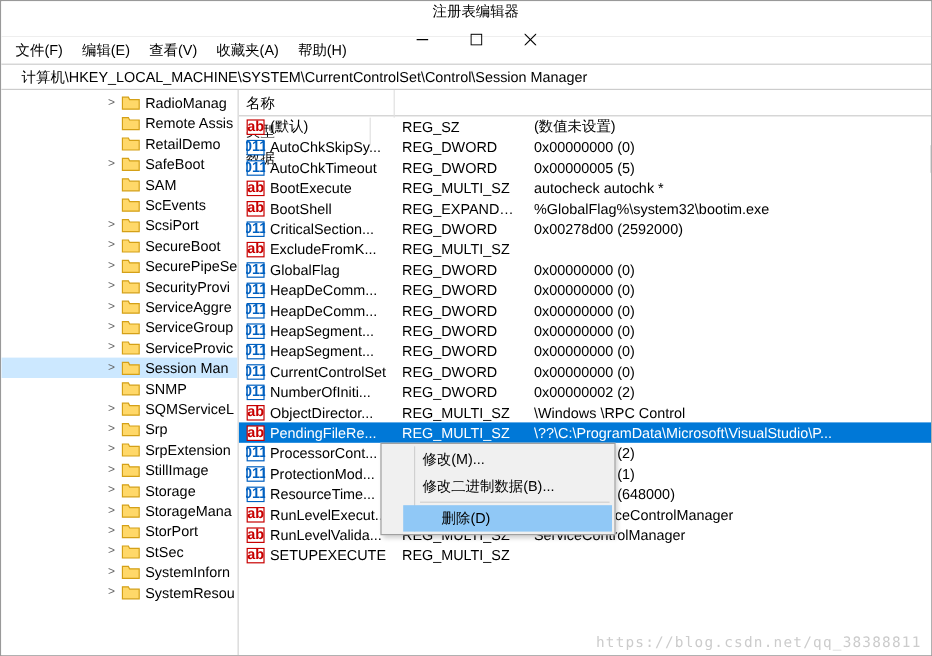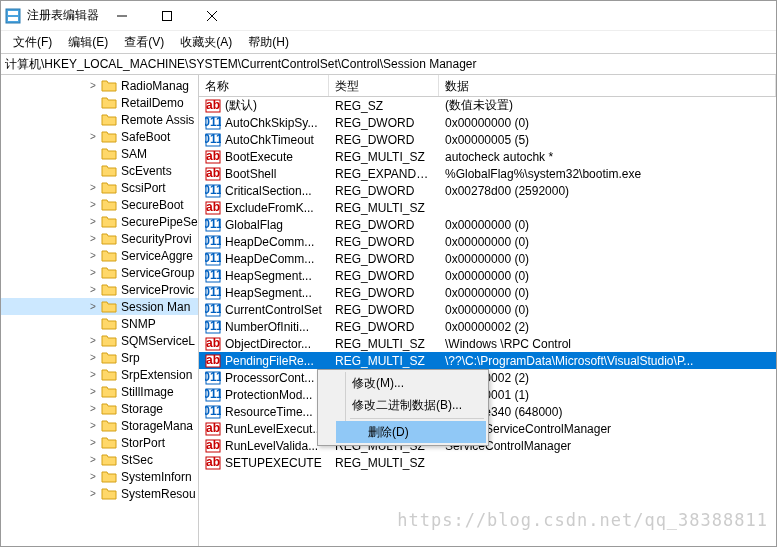--- a/index.html
+++ b/index.html
@@ -1,48 +1,48 @@
 <!DOCTYPE html>
 <html><head>
 <meta charset="utf-8">
 <style>
 * { margin: 0; padding: 0; box-sizing: border-box; font-family: "Microsoft YaHei", "Segoe UI", sans-serif; font-size: 12px; }
 body { width: 777px; height: 547px; background: #fff; overflow: hidden; position: relative; border: 1px solid #999; }
-.titlebar { height: 30px; display: flex; align-items: center; padding-left: 4px; background: #fff; border-bottom: 1px solid #eee; }
+.titlebar { height: 30px; display: flex; align-items: center; padding-left: 16px; background: #fff; border-bottom: 1px solid #eee; flex-direction: column; }
 .titlebar-icon { width: 16px; height: 16px; margin-right: 6px; }
 .window-controls { display: flex; }
 .window-btn { width: 45px; height: 30px; display: flex; align-items: center; justify-content: center; cursor: pointer; }
 .menubar { height: 22px; display: flex; align-items: center; padding-left: 4px; background: #fff; text-align: right; }
 .menu-item { padding: 2px 8px; cursor: pointer; }
-.addressbar { height: 22px; border-top: 1px solid #ccc; border-bottom: 1px solid #ccc; display: flex; align-items: center; padding: 0 4px; background: #fff; }
+.addressbar { height: 22px; border-top: 1px solid #ccc; border-bottom: 1px solid #ccc; display: flex; align-items: center; padding: 0 17px; background: #fff; }
 .main { display: flex; height: calc(100% - 74px); }
 .tree-pane { width: 198px; border-right: 1px solid #ccc; overflow: hidden; background: #fff; padding-top: 2px; }
 .tree-item { display: flex; align-items: center; height: 17px; cursor: pointer; white-space: nowrap; }
 .tree-item.selected { background: #cce8ff; }
 .tree-expand { width: 12px; height: 12px; display: inline-flex; align-items: center; justify-content: center; margin-right: 2px; color: #666; font-size: 10px; }
 .tree-icon { width: 16px; height: 14px; margin-right: 4px; }
 .tree-indent { display: inline-block; }
 .list-pane { flex: 1; overflow: hidden; background: #fff; position: relative; }
-.list-header { display: flex; height: 22px; border-bottom: 1px solid #ccc; background: #fff; }
+.list-header { display: flex; height: 22px; border-bottom: 1px solid #ccc; background: #fff; flex-direction: column; }
 .list-header-col { padding: 3px 6px; border-right: 1px solid #e0e0e0; }
 .col-name { width: 130px; }
 .col-type { width: 110px; }
 .col-data { flex: 1; }
 .list-body { }
 .list-row { display: flex; height: 17px; align-items: center; cursor: pointer; white-space: nowrap; }
 .list-row.selected { background: #0078d7; color: #fff; }
 .list-cell { padding: 0 6px; overflow: hidden; text-overflow: ellipsis; white-space: nowrap; }
 .list-cell.col-name { display: flex; align-items: center; }
 .value-icon { width: 16px; height: 14px; margin-right: 4px; flex-shrink: 0; }
-.context-menu { position: absolute; left: 317px; top: 87px; width: 172px; background: #f0f0f0; border: 1px solid #a0a0a0; box-shadow: 2px 2px 4px rgba(0,0,0,0.2); z-index: 10; padding: 2px; }
+.context-menu { position: absolute; left: 317px; top: 87px; width: 196px; background: #f0f0f0; border: 1px solid #a0a0a0; box-shadow: 2px 2px 4px rgba(0,0,0,0.2); z-index: 10; padding: 2px; }
 .ctx-left-strip { position: absolute; left: 2px; top: 2px; bottom: 2px; width: 26px; background: #f0f0f0; border-right: 1px solid #d0d0d0; }
 .ctx-item { height: 22px; display: flex; align-items: center; padding-left: 32px; cursor: pointer; position: relative; }
 .ctx-item.highlighted { background: #90c8f6; margin-left: 16px; }
 .ctx-sep { height: 1px; background: #d0d0d0; margin: 2px 2px 2px 30px; }
-.watermark { position: absolute; right: 8px; bottom: 16px; color: #ccc; font-family: monospace; font-size: 17px; letter-spacing: 1px; pointer-events: none; }
+.watermark { position: absolute; right: 8px; bottom: 4px; color: #ccc; font-family: monospace; font-size: 12px; letter-spacing: 1px; pointer-events: none; }
 </style>
 </head>
 <body>
 
 <div class="titlebar">
   <svg class="titlebar-icon" viewBox="0 0 16 16">
       <rect x="1" y="1" width="14" height="14" fill="#4aa3df" stroke="#2a7ab0"></rect>
       <rect x="3" y="3" width="10" height="4" fill="#fff"></rect>
       <rect x="3" y="9" width="10" height="4" fill="#fff"></rect>
     </svg>
@@ -88,29 +88,29 @@
           <path d="M1 3 L1 12 L15 12 L15 4 L7 4 L6 2 L1 2 Z" fill="#ffd869" stroke="#d4a017"></path>
         </svg>
         <span>RadioManag</span>
       </div>
       <div class="tree-item">
         <span class="tree-indent" style="width:86px"></span>
         <span class="tree-expand"></span>
         <svg class="tree-icon" viewBox="0 0 16 14">
           <path d="M1 3 L1 12 L15 12 L15 4 L7 4 L6 2 L1 2 Z" fill="#ffd869" stroke="#d4a017"></path>
         </svg>
+        <span>Remote Assis</span>
+      </div>
+      <div class="tree-item">
+        <span class="tree-indent" style="width:86px"></span>
+        <span class="tree-expand"></span>
+        <svg class="tree-icon" viewBox="0 0 16 14">
+          <path d="M1 3 L1 12 L15 12 L15 4 L7 4 L6 2 L1 2 Z" fill="#ffd869" stroke="#d4a017"></path>
+        </svg>
         <span>RetailDemo</span>
-      </div>
-      <div class="tree-item">
-        <span class="tree-indent" style="width:86px"></span>
-        <span class="tree-expand"></span>
-        <svg class="tree-icon" viewBox="0 0 16 14">
-          <path d="M1 3 L1 12 L15 12 L15 4 L7 4 L6 2 L1 2 Z" fill="#ffd869" stroke="#d4a017"></path>
-        </svg>
-        <span>Remote Assis</span>
       </div>
       <div class="tree-item">
         <span class="tree-indent" style="width:86px"></span>
         <span class="tree-expand">&gt;</span>
         <svg class="tree-icon" viewBox="0 0 16 14">
           <path d="M1 3 L1 12 L15 12 L15 4 L7 4 L6 2 L1 2 Z" fill="#ffd869" stroke="#d4a017"></path>
         </svg>
         <span>SafeBoot</span>
       </div>
       <div class="tree-item">

